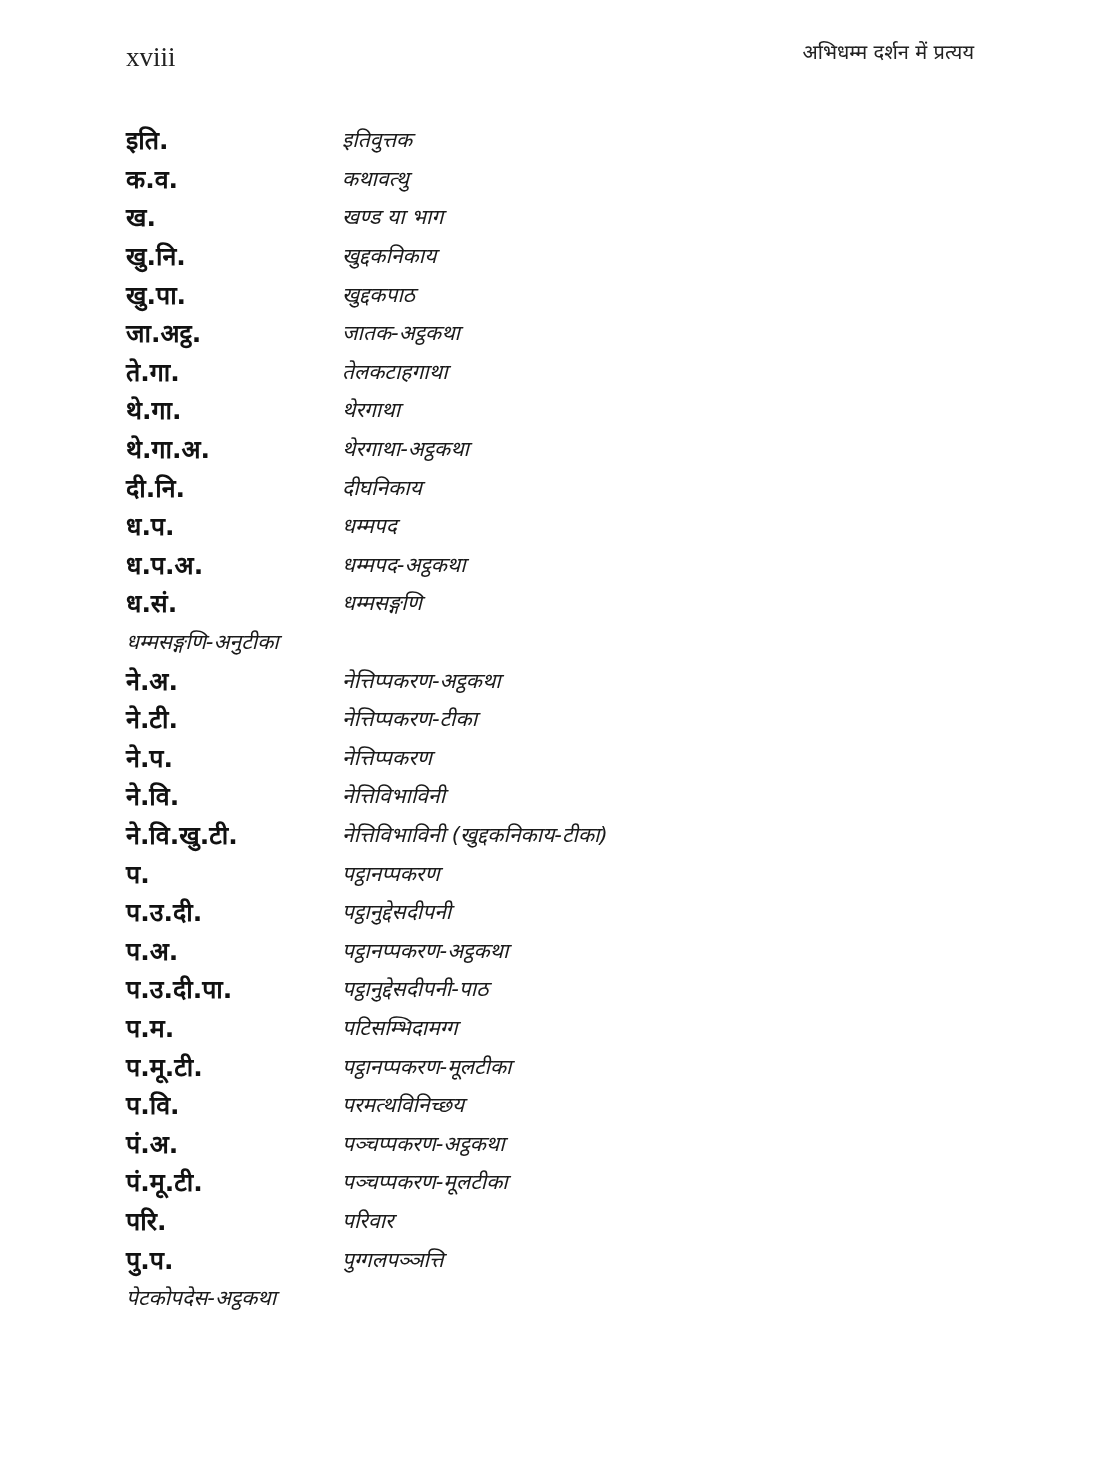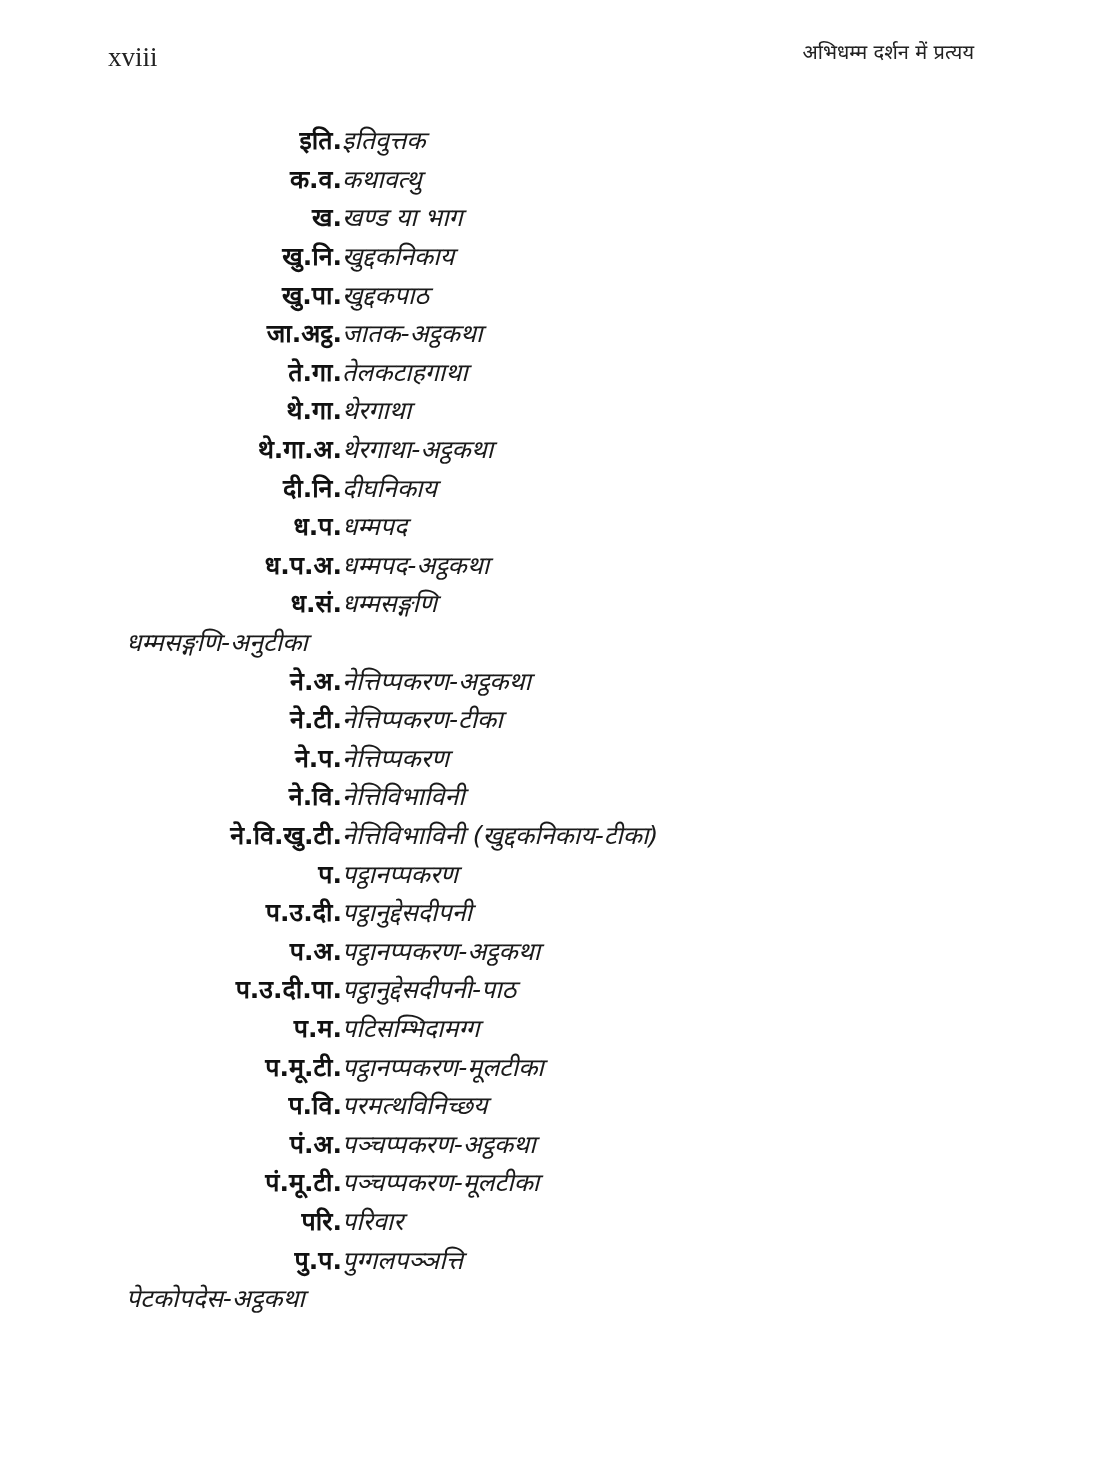--- a/index.html
+++ b/index.html
@@ -11,21 +11,21 @@
       width: 1100px;
       height: 1466px;
       position: relative;
       overflow: hidden;
       color: #1a1a1a;
       font-family: "DejaVu Serif", serif;
     }
     .page-header {
       position: absolute;
       top: 38px;
-      left: 108px;
+      left: 126px;
       right: 126px;
       height: 40px;
     }
     .page-number {
       position: absolute;
       left: 0;
       top: 4px;
       font-family: "Liberation Serif", serif;
       font-size: 27px;
       color: #222;
@@ -44,34 +44,33 @@
       left: 126px;
       width: 900px;
       margin: 0;
       padding: 0;
       list-style: none;
     }
     .abbrev-row {
       height: 38.6px;
       display: flex;
       align-items: center;
-      text-align: right;
     }
     .abbrev {
       width: 216px;
       font-family: "DejaVu Sans", sans-serif;
       font-weight: bold;
       font-size: 25px;
       color: #111;
       white-space: nowrap;
     }
     .expansion {
       font-family: "DejaVu Sans", sans-serif;
       font-style: italic;
-      font-size: 25px;
+      font-size: 21px;
       color: #1a1a1a;
       white-space: nowrap;
     }
   </style>
 </head>
 <body>
 
 <header class="page-header">
   <span class="page-number">xviii</span>
   <span class="running-title">अभिधम्म दर्शन में प्रत्यय</span>

